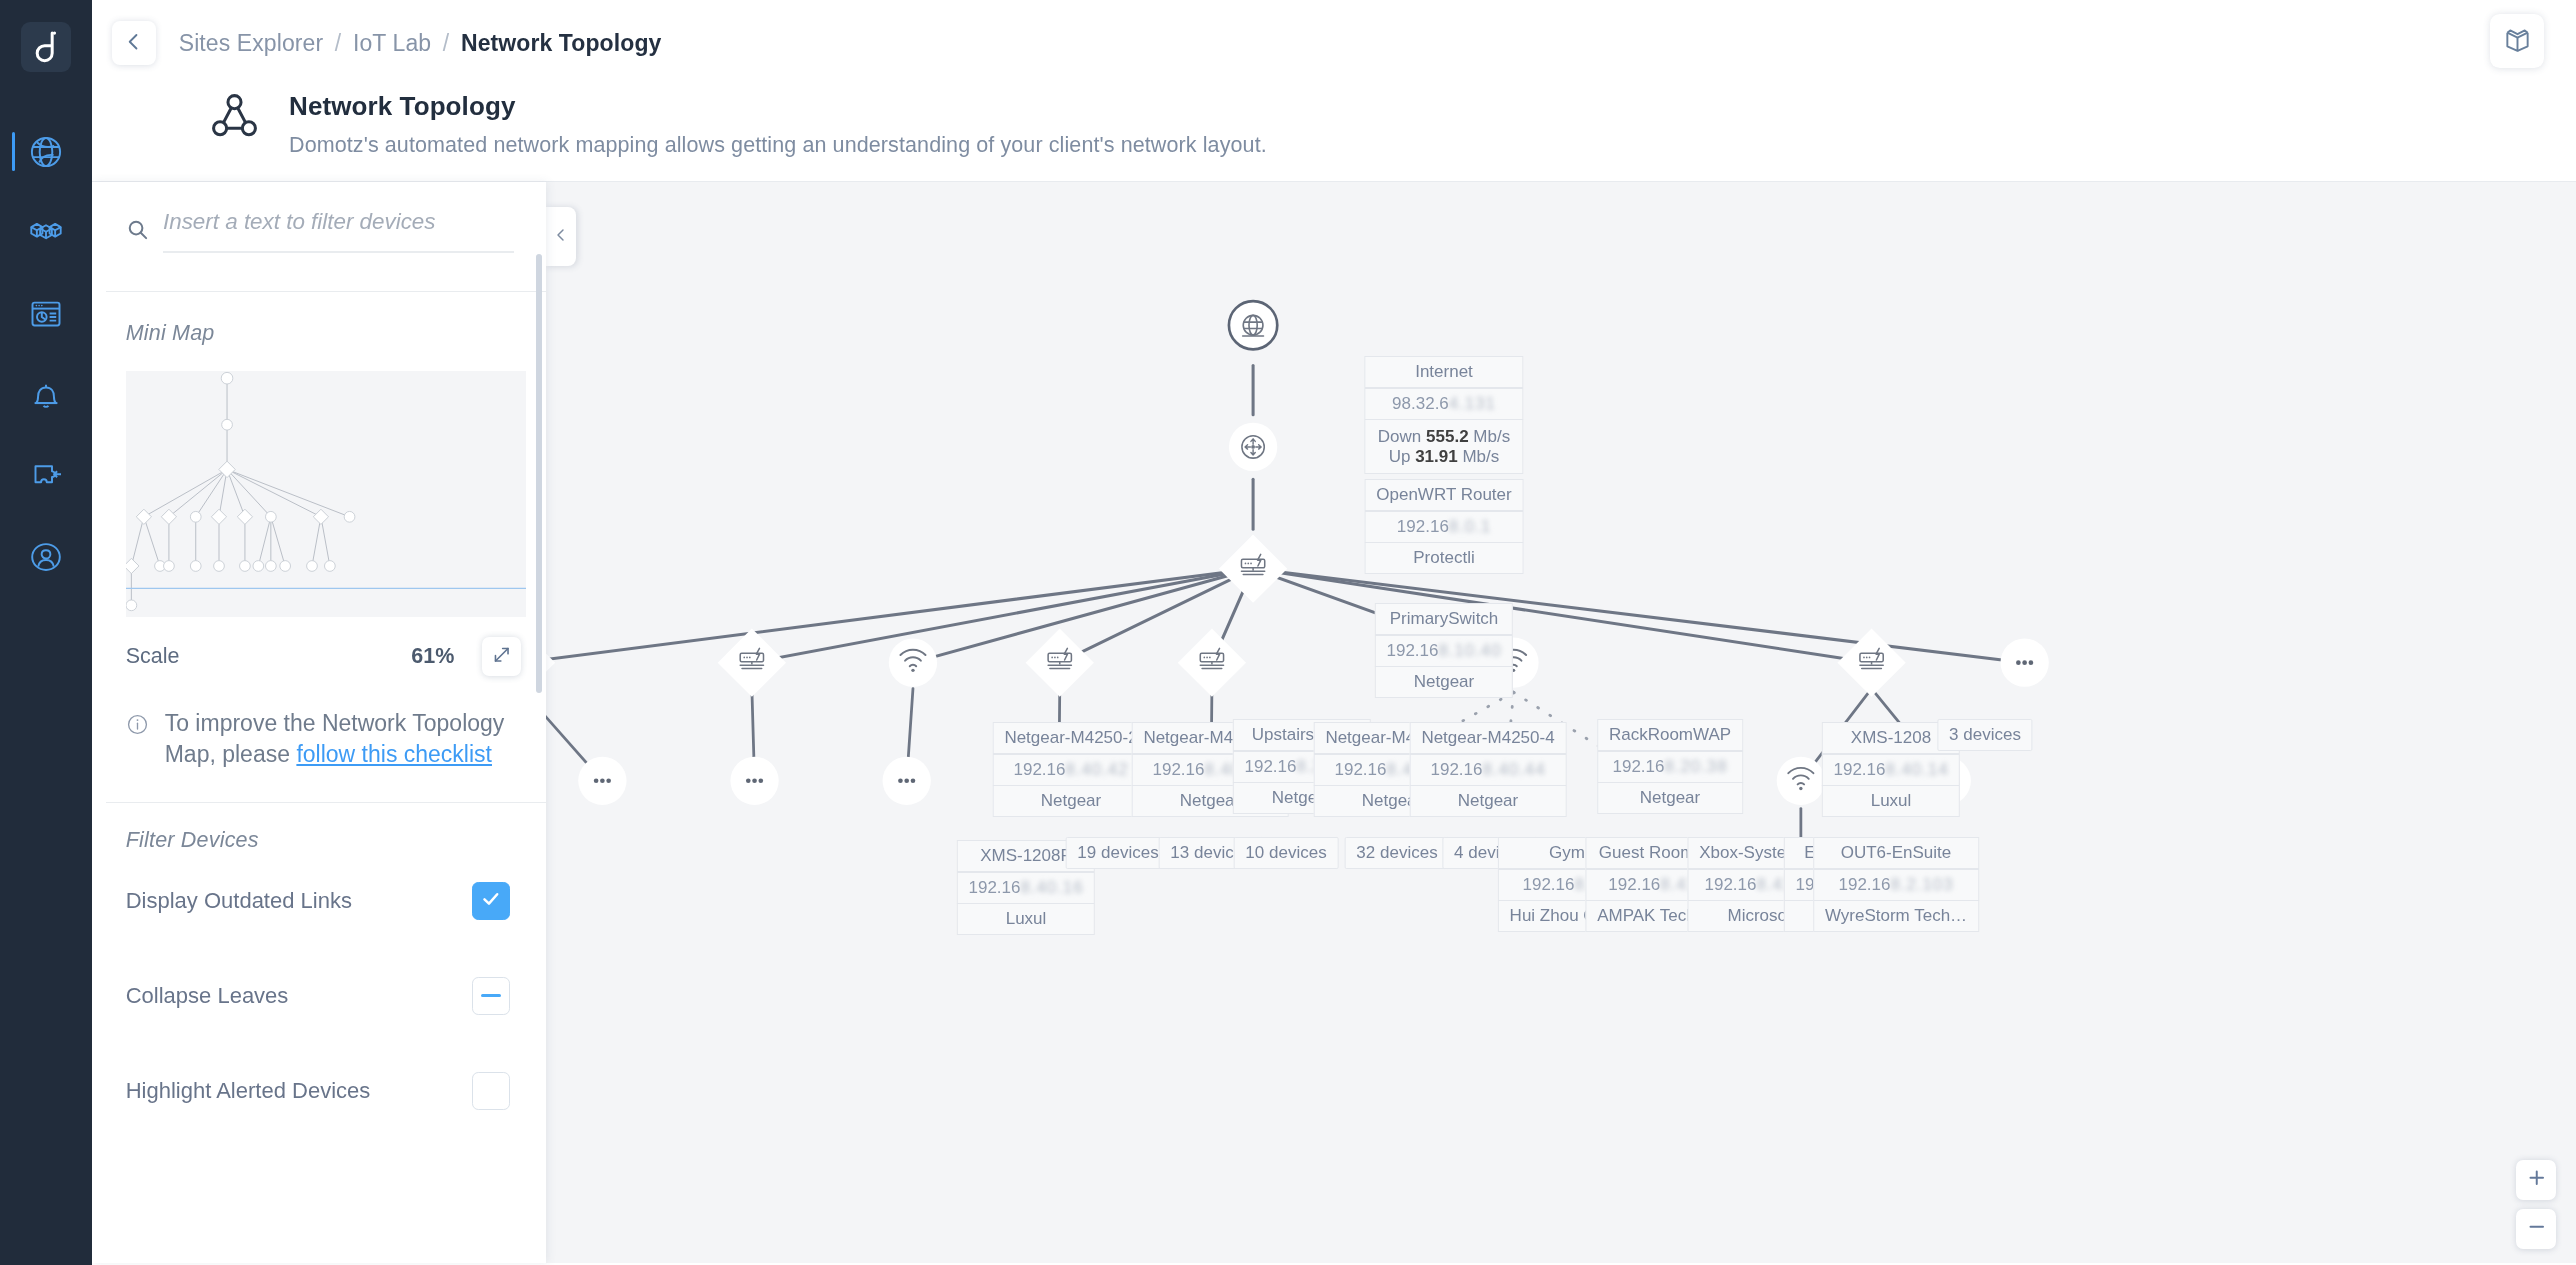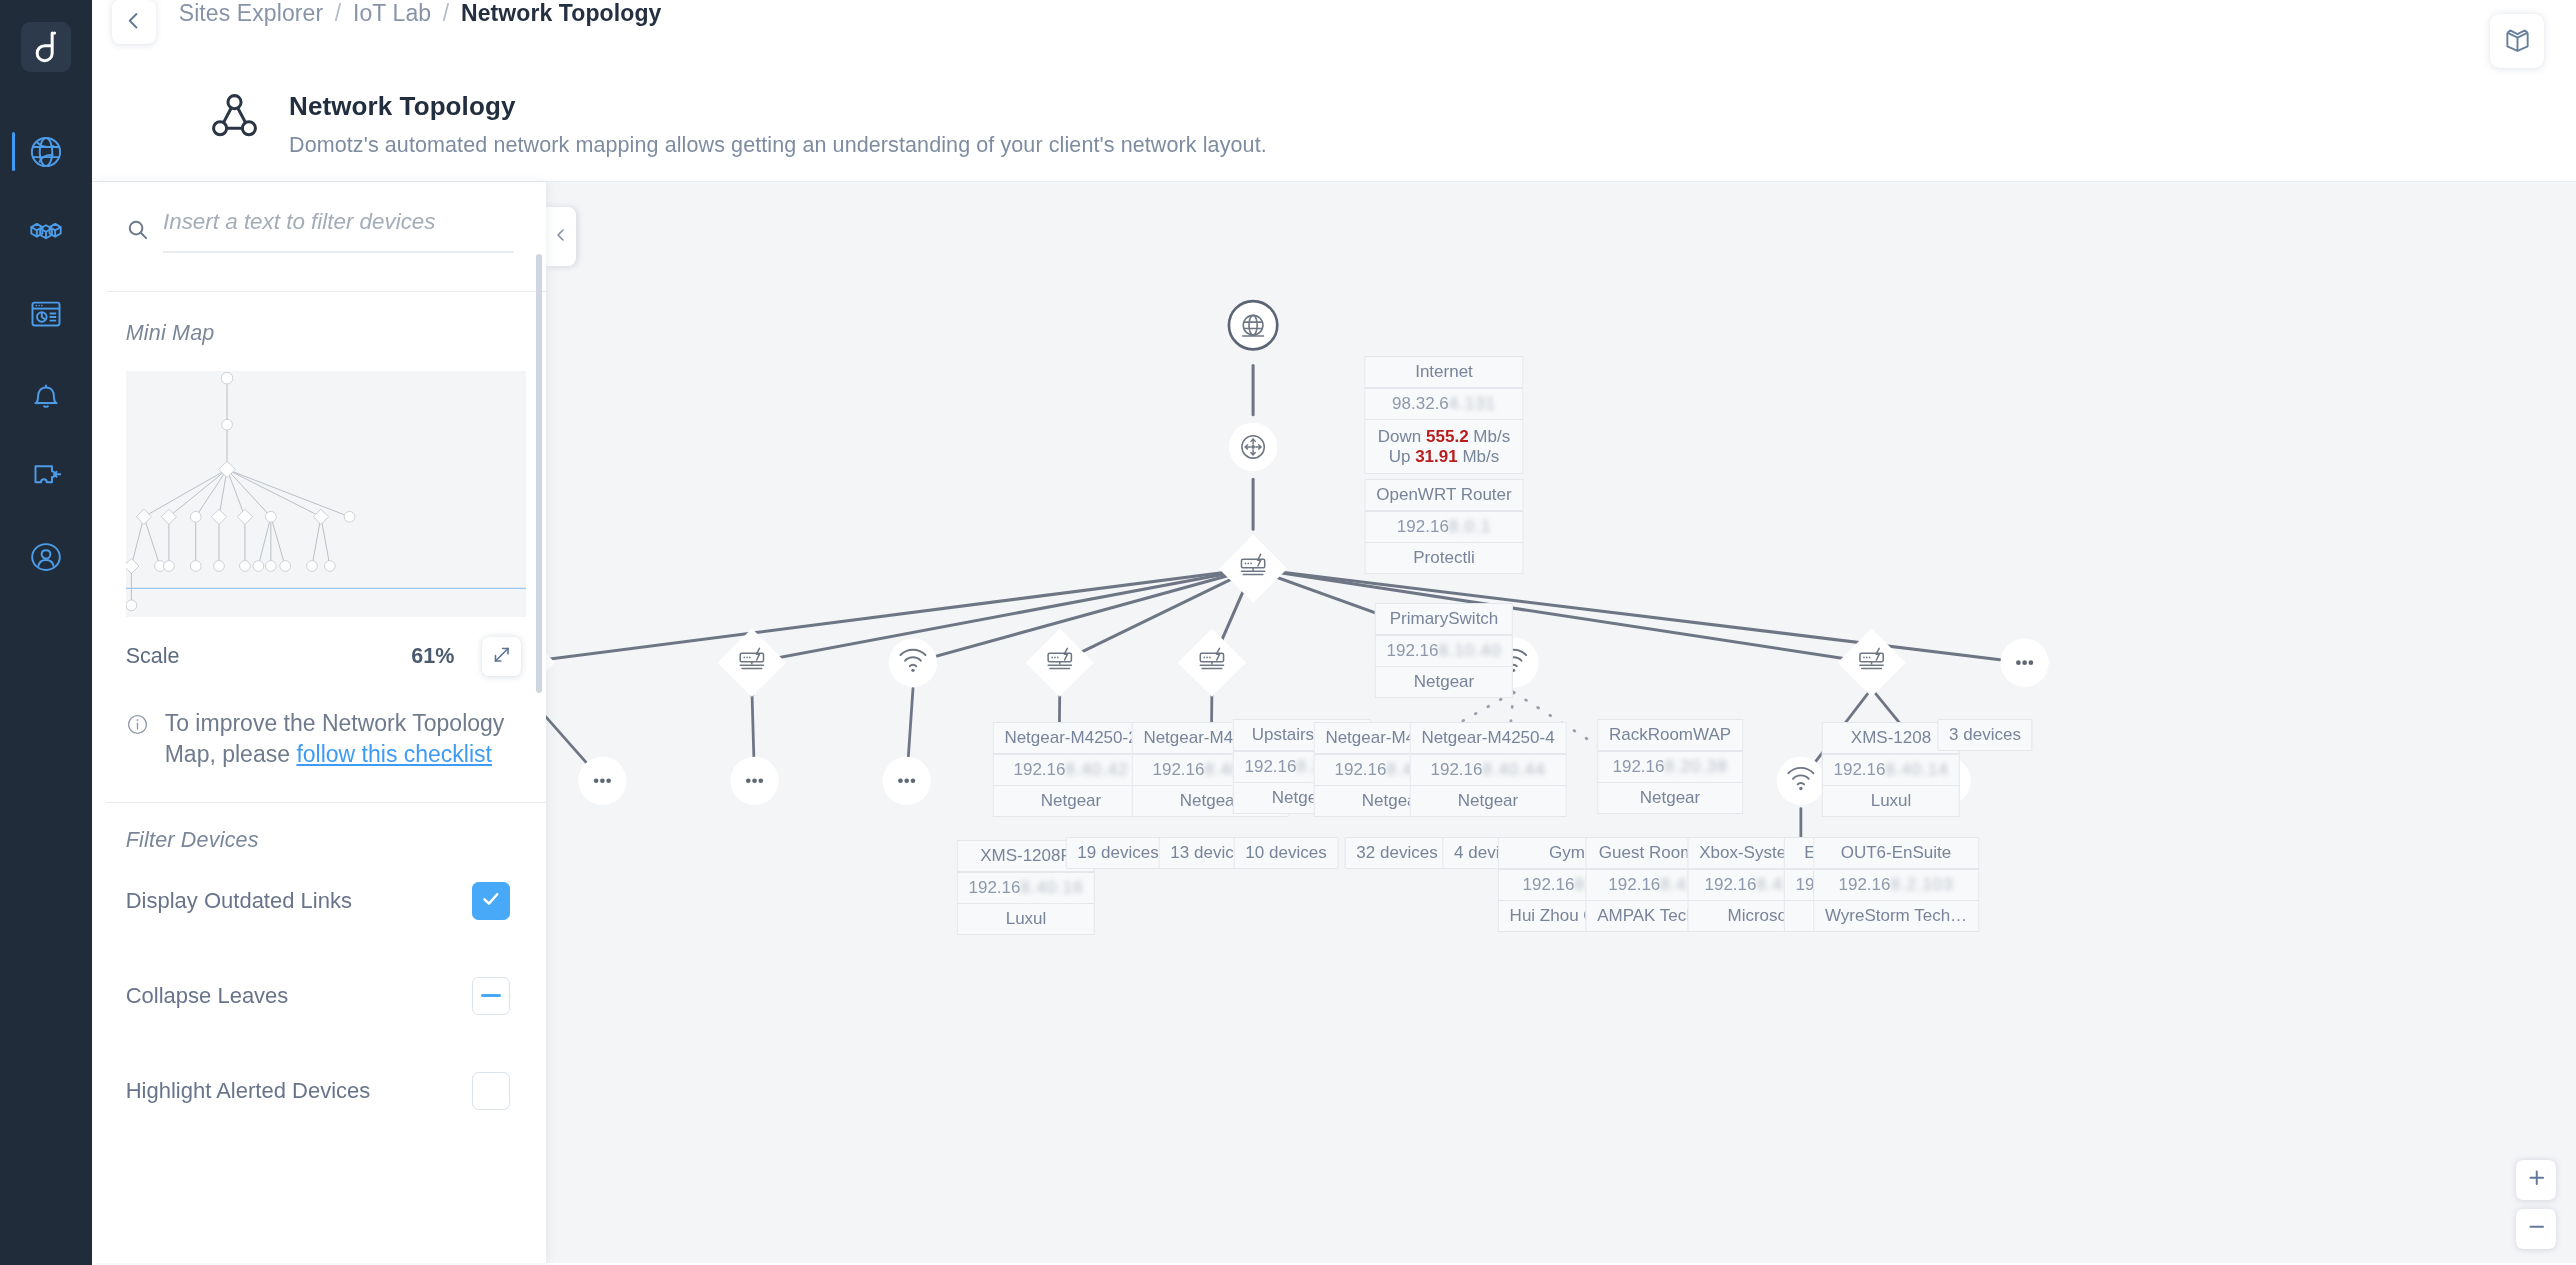--- a/index.html
+++ b/index.html
@@ -30,21 +30,21 @@
     content: ""; position: absolute; left: 11.6px; top: 20.6px;
     width: 3.6px; height: 39px; background: #3d9bf5; border-radius: 1.8px;
   }
   .rail-item svg { display: block; }
 
   
   .main { flex: 1 1 auto; position: relative; height: 1266px; background: #fff; }
 
   
   .topbar {
-    height: 86px; display: flex; align-items: flex-start; padding-left: 19.7px;
+    height: 86px; display: flex; align-items: center; padding-left: 19.7px;
     position: relative; background: #fff;
   }
   .back-btn {
     width: 44px; height: 44px; border-radius: 8px; background: #fff;
     box-shadow: 0 0.9px 6.3px rgba(60,80,110,.17);
     display: flex; align-items: center; justify-content: center; cursor: pointer;
   }
   .crumbs {
     margin-left: 23px; font-size: 23px; color: #8794a8; letter-spacing: 0.1px;
     display: flex; align-items: center; gap: 11.6px; white-space: nowrap;
@@ -175,21 +175,21 @@
     border: 0.9px solid #e4e7ec; background: #f8f9fa;
     font-size: 17px; color: #78849a; text-align: center;
     padding: 5.4px 10.7px; white-space: nowrap; line-height: 1.15;
     margin-top: -0.9px;
   }
   .chip.ip { color: #8d98ab; }
   .chip .blur {
     display: inline-block; filter: blur(2.9px); color: #b6bdc8;
     letter-spacing: 0.9px;
   }
-  .chip b { color: #b91c1c; }
+  .chip b { color: #404040; }
   .chip.two { padding: 7.2px 12.5px; }
   .chip.count { border-radius: 1.8px; }
 </style>
 </head>
 <body>
 
 <div class="app">
 
   <div class="rail">
     <div class="rail-logo">

